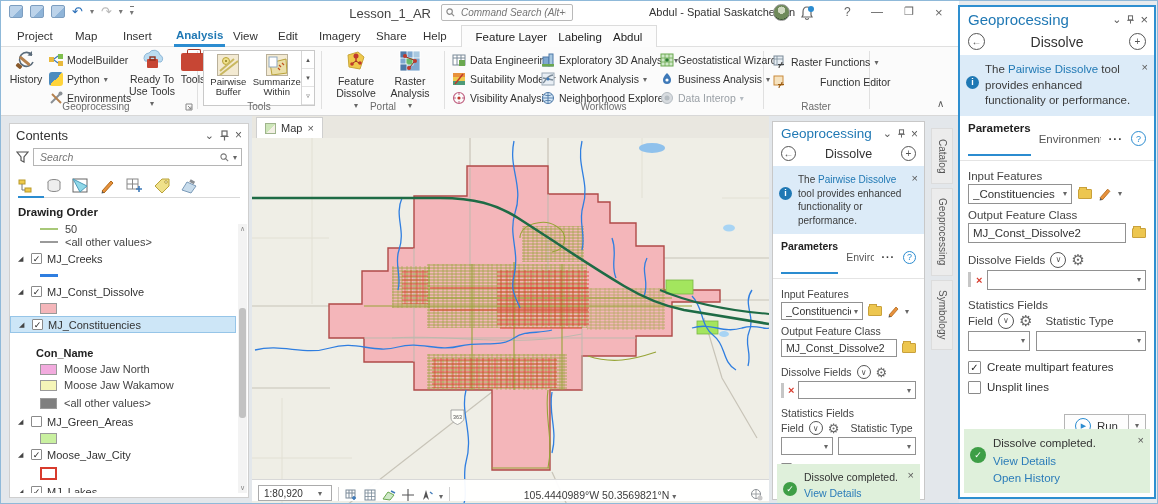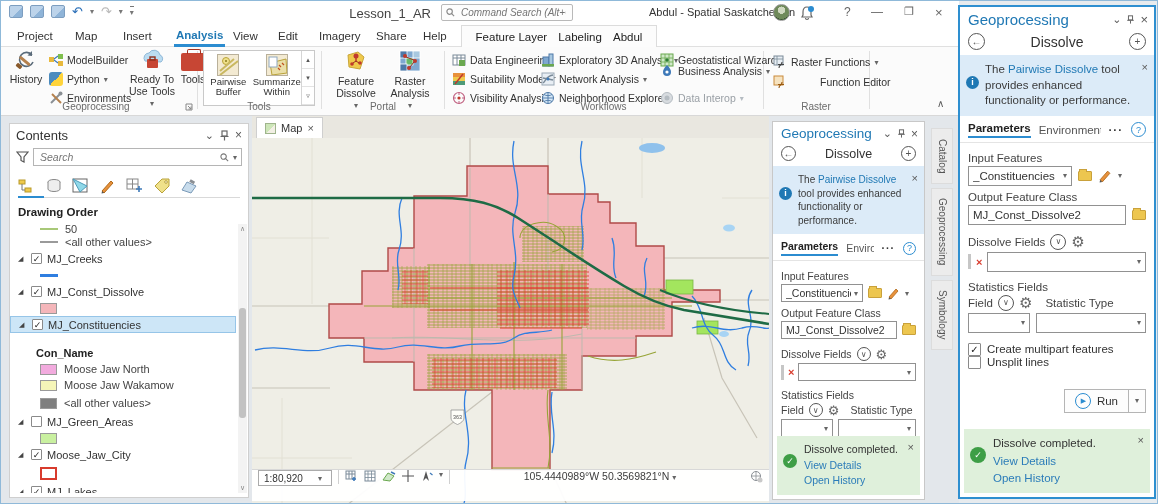--- a/index.html
+++ b/index.html
@@ -67,21 +67,21 @@
   .sel{background:#CDE6F7;border:1px solid #96C5E8;margin-right:2px;}
   .cscroll{position:absolute;right:1px;top:100px;bottom:4px;width:9px;background:#f3f3f3;}
   .cscroll .thumb{position:absolute;left:1px;right:1px;top:84px;height:110px;background:#c2c2c2;border-radius:3px;}
   .cscroll .sa{position:absolute;left:0;right:0;text-align:center;font-size:7px;color:#888;}
   
   .mapview{position:absolute;left:251px;top:115px;width:517px;height:389px;background:#E9E7E0;}
   .maptabbar{height:22px;background:#E9E7E0;display:flex;align-items:flex-end;}
   .maptab{margin-left:4px;height:21px;background:#fff;border:1px solid #cfcfcf;border-bottom:none;display:flex;align-items:center;gap:5px;padding:0 8px;font-size:11px;color:#333;}
   .maptab .mic{width:11px;height:11px;background:linear-gradient(135deg,#cde6b8 0 55%,#f2efe4 55%);border:1px solid #9fb48c;}
   .mapcanvas{position:absolute;left:0;top:22px;right:0;bottom:0;overflow:hidden;background:#EFEEE6;}
-  .mapbar{position:absolute;left:0;right:0;bottom:4px;height:32px;background:rgba(255,255,255,.95);border-top:1px solid #d8d8d8;display:flex;align-items:flex-start;padding:0 6px;gap:6px;font-size:10.5px;color:#333;}
+  .mapbar{position:absolute;left:0;right:0;bottom:4px;height:22px;background:rgba(255,255,255,.95);border-top:1px solid #d8d8d8;display:flex;align-items:flex-end;padding:0 6px;gap:6px;font-size:10.5px;color:#333;}
   .scalebox{width:74px;height:16px;border:1px solid #ababab;display:flex;align-items:center;padding:0 3px;background:#fff;}
   .scalebox input{border:0;outline:0;width:56px;font-size:10px;color:#333;font-family:"Liberation Sans",sans-serif;}
   .vsep{width:1px;height:14px;background:#d0d0d0;}
   .coords{flex:1;text-align:center;color:#3c3c3c;font-size:10.5px;}
   
   .gp{background:#fff;border:1px solid #c8c8c8;position:absolute;display:flex;flex-direction:column;}
   .gp-sm{left:771px;top:120px;width:153px;height:379px;font-size:10.5px;}
   .gp-lg{left:957px;top:4px;width:198px;height:494px;font-size:11.5px;border:2px solid #2E8FD0;}
   .gp .head{display:flex;align-items:center;padding:4px 6px 2px 8px;gap:5px;}
   .gp .head .t{flex:1;color:#1F78B4;}
@@ -90,38 +90,38 @@
   .gp .nav{display:flex;align-items:center;padding:3px 8px;gap:6px;}
   .gp .nav .t{flex:1;text-align:center;color:#333;}
   .gp-sm .nav .t{font-size:12.5px;}
   .gp-lg .nav .t{font-size:14px;}
   .circ{width:15px;height:15px;border:1.4px solid #555;border-radius:50%;display:flex;align-items:center;justify-content:center;font-size:10px;color:#555;flex:0 0 auto;line-height:1;}
   .infobox{background:#DCEBF8;margin:2px 0 0 0;padding:7px 6px 7px 6px;display:flex;gap:6px;color:#3b3b3b;line-height:1.35;}
   .infobox .txt{flex:1;}
   .infobox .lnk{color:#1F78B4;}
   .iinfo{width:13px;height:13px;border-radius:50%;background:#1F78B4;color:#fff;font-size:9px;display:flex;align-items:center;justify-content:center;flex:0 0 auto;margin-top:14px;font-weight:bold;}
   .gp .tabs{display:flex;align-items:center;gap:8px;padding:6px 8px 4px 8px;border-bottom:1px solid #e4e4e4;}
-  .gp .tabs .p{font-weight:bold;color:#222;border-bottom:2px solid #2B8CD0;padding-bottom:2px;}
+  .gp .tabs .p{font-weight:bold;color:#222;border-bottom:2px solid #2B8CD0;padding-bottom:20px;}
   .gp .tabs .e{color:#555;overflow:hidden;white-space:nowrap;flex:1;}
   .gp-sm .tabs .e{max-width:58px;}
   .gp-lg .tabs .e{max-width:72px;}
   .dots{color:#333;letter-spacing:1px;font-weight:bold;}
   .qcirc{width:13px;height:13px;border:1.4px solid #2B8CD0;border-radius:50%;color:#2B8CD0;font-size:9px;display:flex;align-items:center;justify-content:center;}
   .gp .body{flex:1;padding:4px 8px 0 8px;position:relative;}
   .flabel{color:#444;margin-top:5px;margin-bottom:2px;display:flex;align-items:center;gap:5px;}
   .selbox{border:1px solid #919191;background:#fff;height:18px;display:flex;align-items:center;padding:0 4px;gap:3px;color:#333;}
   .gp-lg .selbox{height:20px;}
   .selbox .v{flex:1;overflow:hidden;white-space:nowrap;}
   .folder{width:14px;height:10px;background:#EDC64F;border:1px solid #c9a13b;border-radius:1px;position:relative;flex:0 0 auto;}
   .folder:before{content:"";position:absolute;top:-3px;left:0;width:6px;height:2px;background:#EDC64F;border:1px solid #c9a13b;border-bottom:none;}
   .ccirc{width:14px;height:14px;border:1.3px solid #555;border-radius:50%;display:flex;align-items:center;justify-content:center;font-size:8px;color:#555;}
   .gear{font-size:13px;color:#666;line-height:1;}
   .dragbar{width:3px;height:15px;background:#c6c6c6;}
   .redx{color:#D83B2D;font-weight:bold;font-size:11px;}
-  .cbrow{display:flex;align-items:center;gap:6px;color:#333;}
+  .cbrow{display:flex;align-items:center;gap:6px;margin-top:7px;color:#333;}
   .runrow{display:flex;justify-content:flex-end;margin-top:12px;}
   .runbtn{display:flex;align-items:center;gap:6px;border:1px solid #b5b5b5;background:#fdfdfd;height:22px;padding:0 10px;color:#333;}
   .rundd{width:17px;height:22px;border:1px solid #b5b5b5;border-left:none;display:flex;align-items:center;justify-content:center;background:#fdfdfd;}
   .playc{width:14px;height:14px;border-radius:50%;border:1.4px solid #2B8CD0;color:#2B8CD0;display:flex;align-items:center;justify-content:center;font-size:7px;padding-left:1px;}
   .statbox{position:absolute;left:4px;right:4px;bottom:4px;background:#DFF0DB;padding:6px 6px;display:flex;gap:7px;}
   .okc{width:14px;height:14px;border-radius:50%;background:#3E9E46;color:#fff;font-size:9px;display:flex;align-items:center;justify-content:center;flex:0 0 auto;margin-top:12px;}
   .statbox .lines{flex:1;line-height:1.5;}
   .statbox .m{color:#333;}
   .statbox .l{color:#2B7CB9;}
   
@@ -351,21 +351,21 @@
       <span>Neighborhood Explorer</span>
     </div>
     <div class="rbtn-sm" style="left:659px;top:5px;">
       <svg width="14" height="14" viewBox="0 0 14 14">
           <rect x="1" y="1" width="12" height="12" fill="#CFE8C8" stroke="#6AA84F"></rect>
           <path d="M1 5 H13 M1 9 H13 M5 1 V13 M9 1 V13" stroke="#6AA84F" stroke-width="0.8"></path>
           <circle cx="7" cy="7" r="1.8" fill="#2E7D32"></circle>
         </svg>
       <span>Geostatistical Wizard</span>
     </div>
-    <div class="rbtn-sm" style="left:659px;top:16px;align-items:center;">
+    <div class="rbtn-sm" style="left:659px;top:24px;align-items:center;">
       <svg width="14" height="14" viewBox="0 0 14 14">
           <path d="M7 1 C10 4 11 6 11 8 A4 4 0 0 1 3 8 C3 6 4 4 7 1 Z" fill="#3E79B8"></path>
           <circle cx="7" cy="8" r="1.6" fill="#fff"></circle>
         </svg>
       <span>Business Analysis</span>
         <span class="chev">▾</span>
     </div>
     <div class="rbtn-sm" style="left:659px;top:43px;color:#9aa0a6;">
       <svg width="14" height="14" viewBox="0 0 14 14">
           <circle cx="7" cy="7" r="5.5" fill="#D8DCE0" stroke="#b5bcc2"></circle>

